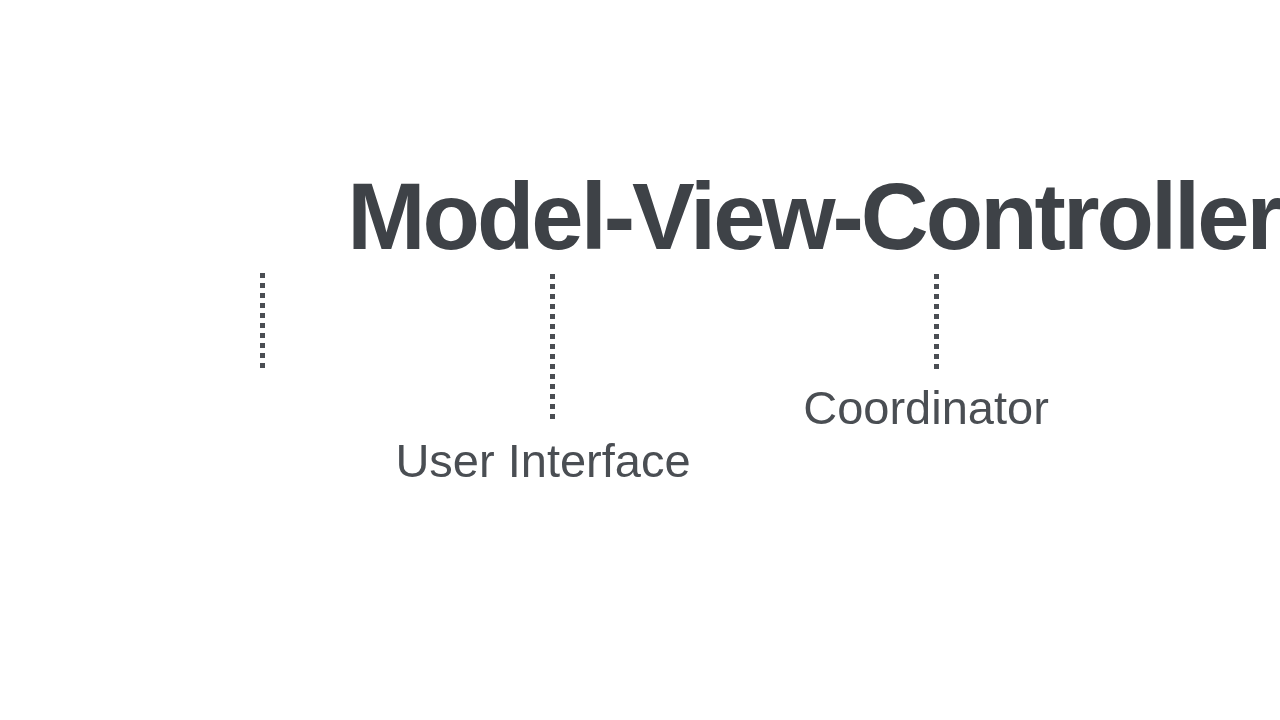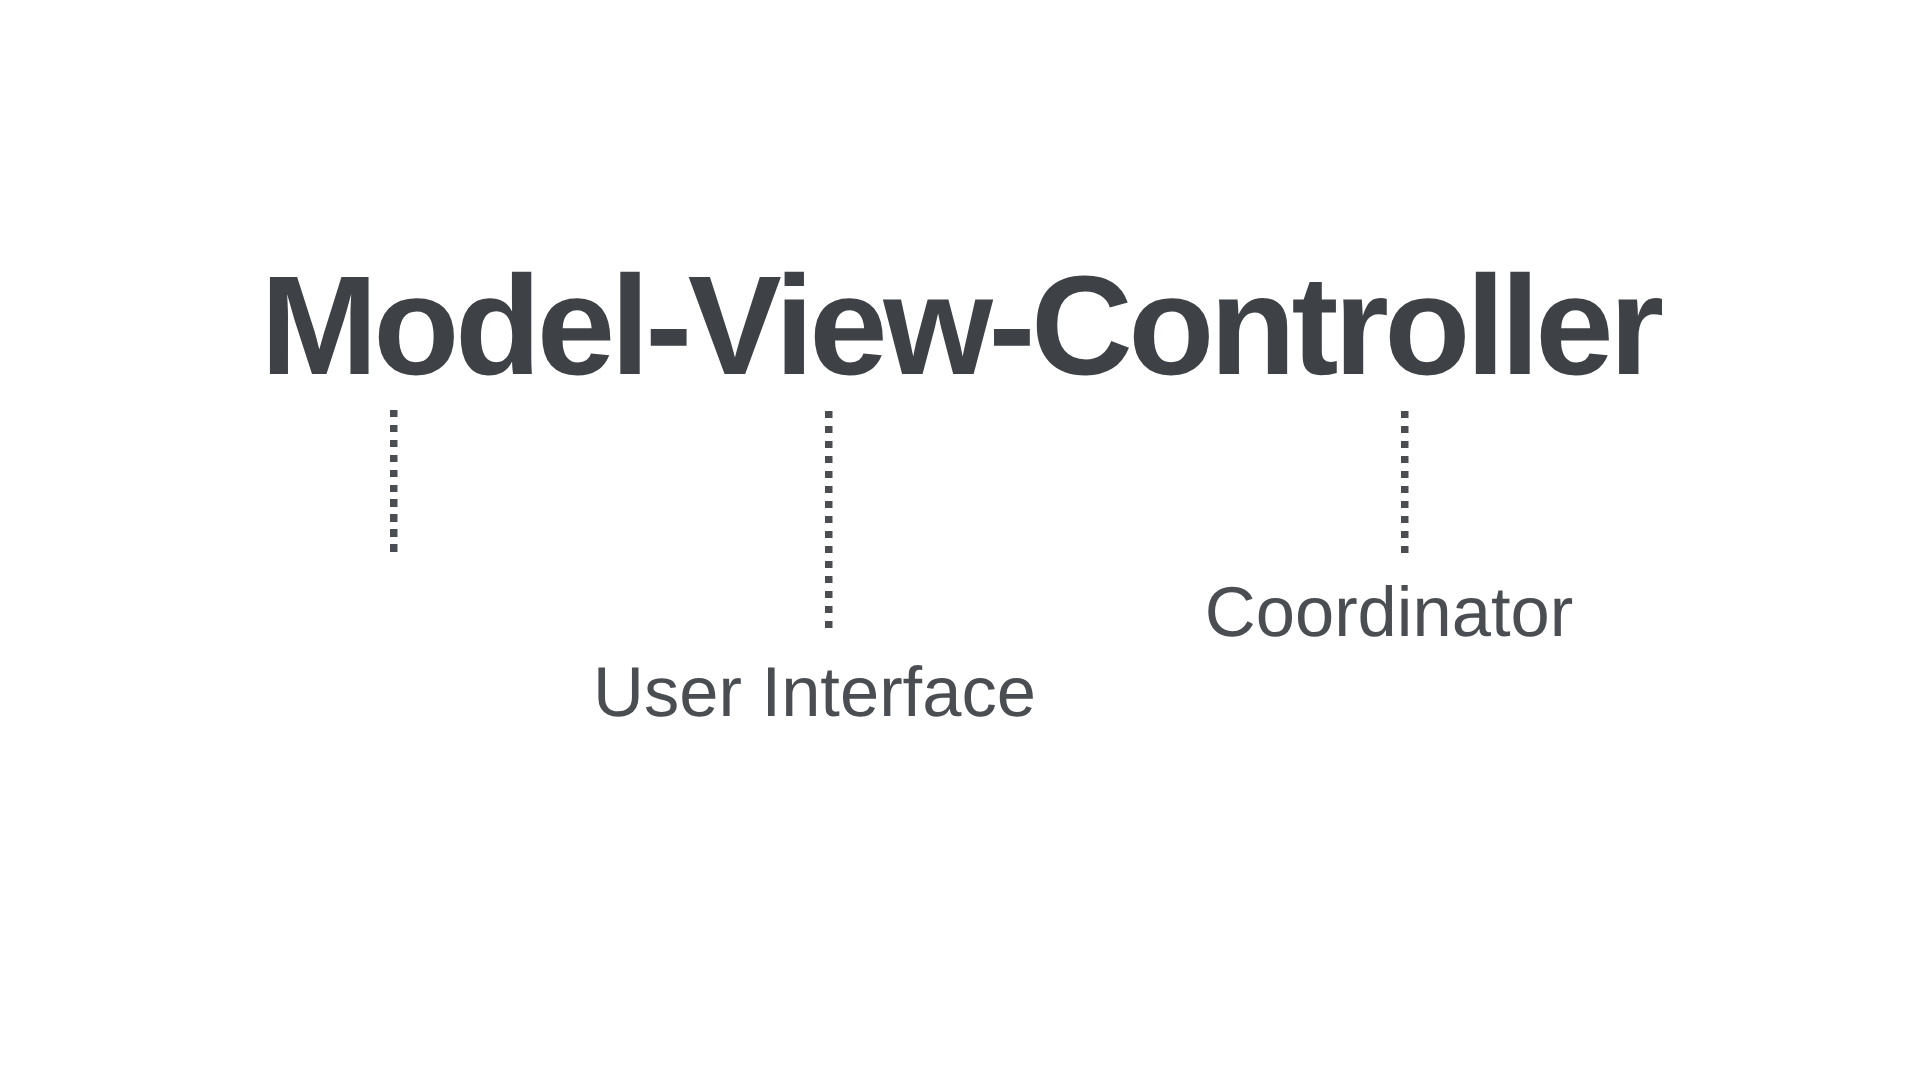--- a/index.html
+++ b/index.html
@@ -17,21 +17,21 @@
   .slide {
     position: absolute;
     left: 0; top: 0;
     width: 1280px; height: 720px;
     background: var(--bg);
   }
   .title {
     position: absolute;
     left: 0; top: 170px;
     width: 1280px;
-    text-align: center;
+    text-align: right;
     font-size: 94px;
     font-weight: bold;
     letter-spacing: -3px;
     line-height: 1;
     color: var(--ink);
     white-space: nowrap;
   }
   .connector {
     position: absolute;
     width: 5px;

